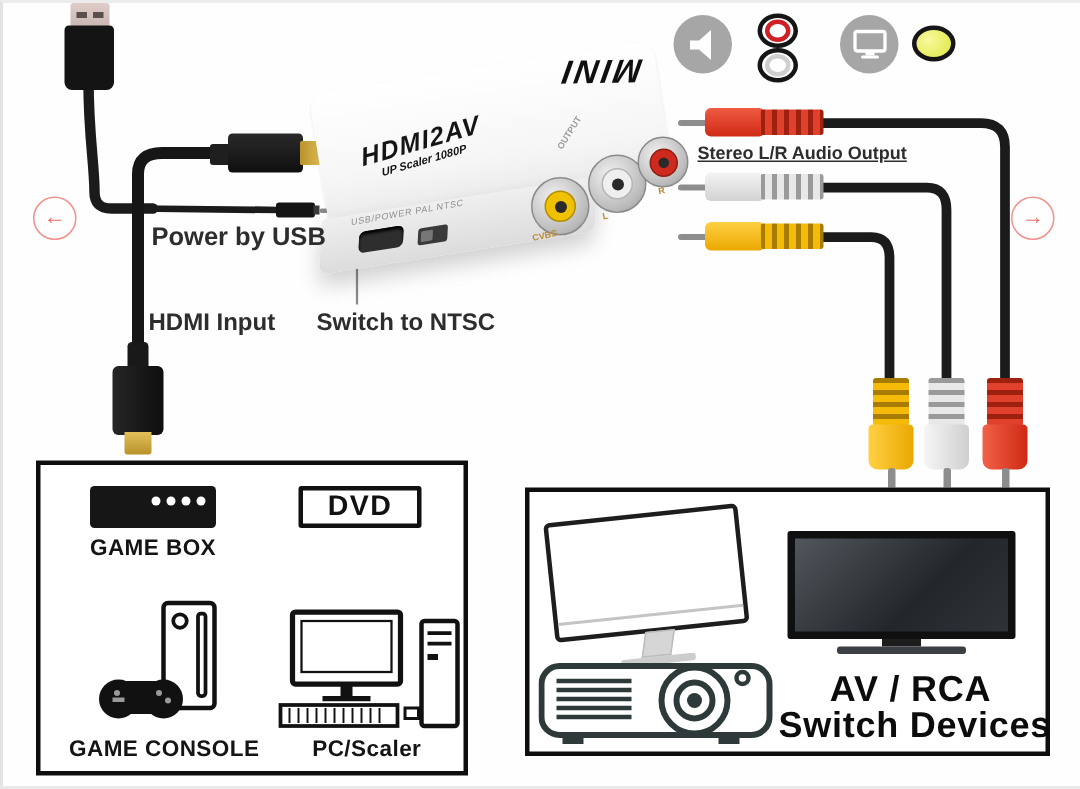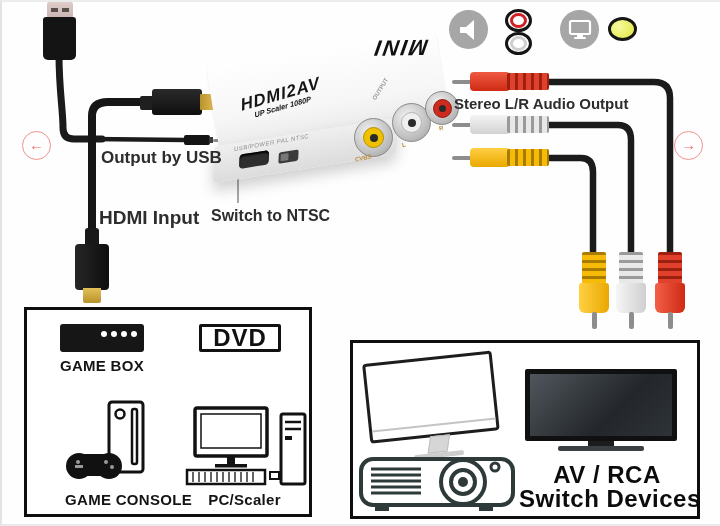--- a/index.html
+++ b/index.html
@@ -57,21 +57,21 @@
   .ntsc-switch:after{content:"";position:absolute;left:2px;top:2px;width:8px;height:7px;background:#777;border-radius:1px;}
   .jack{position:absolute;border-radius:50%;background:radial-gradient(circle at 38% 35%,#f2f2f2,#b9b9b9 70%,#8c8c8c);border:1px solid #8a8a8a;display:flex;align-items:center;justify-content:center;}
   .jack .mid{border-radius:50%;display:flex;align-items:center;justify-content:center;}
   .jack .hole{width:8px;height:8px;border-radius:50%;background:#2a2a2a;}
   .jack-label{position:absolute;font-size:6px;font-weight:bold;color:#b98a3a;transform:rotate(-12deg);}
   
   .callout{font-weight:bold;color:#2d2d2d;white-space:nowrap;}
   
   .panel{border:3px solid #0e0e0e;background:#fff;box-sizing:border-box;}
   .panel-label{font-weight:bold;color:#141414;font-size:15px;letter-spacing:.3px;text-align:center;white-space:nowrap;}
-  .dvd-badge{width:82px;height:28px;border:3px solid #111;border-radius:2px;display:flex;align-items:center;justify-content:center;font-weight:bold;font-size:24px;letter-spacing:1px;color:#111;box-sizing:border-box;}
+  .dvd-badge{width:82px;height:28px;border:3px solid #111;border-radius:2px;display:flex;align-items:center;justify-content:center;font-weight:bold;font-size:19px;letter-spacing:1px;color:#111;box-sizing:border-box;}
   .cablebox{width:84px;height:28px;background:#161616;border-radius:3px;position:relative;}
   .cablebox .dots{position:absolute;right:7px;top:7px;display:flex;gap:4px;}
   .cablebox .dots i{width:6px;height:6px;border-radius:50%;background:#fff;display:block;}
   
   .tv-frame{width:152px;height:72px;background:#101010;border-radius:2px;padding:5px;box-sizing:border-box;}
   .tv-screen{width:100%;height:100%;background:linear-gradient(135deg,#50565c,#23272b 60%,#2e3338);}
   .tv-neck{width:26px;height:5px;background:#1d1d1d;margin:0 auto;}
   .tv-base{width:86px;height:5px;background:#3c4044;border-radius:2px;margin:0 auto;}
   
   .imac{transform:rotate(-6deg);}
@@ -182,24 +182,24 @@
   </div>
   <div class="jack" style="left:423px;top:89px;width:32px;height:32px;">
     <span class="mid" style="width:17px;height:17px;background:#cf2a1e;border:1px solid #8f1c12;">
         <span class="hole" style="width:7px;height:7px;"></span>
       </span>
   </div>
   <span class="jack-label" style="left:353px;top:153px;">CVBS</span>
   <span class="jack-label" style="left:400px;top:140px;">L</span>
   <span class="jack-label" style="left:437px;top:123px;">R</span>
 
-  <div class="abs callout" style="left:99px;top:146px;font-size:17px;">Output by USB</div>
-  <div class="abs callout" style="left:97px;top:205px;font-size:19px;">HDMI Input</div>
+  <div class="abs callout" style="left:99px;top:146px;font-size:17px;">Power by USB</div>
+  <div class="abs callout" style="left:97px;top:205px;font-size:16px;">HDMI Input</div>
   <div class="abs callout" style="left:209px;top:205px;font-size:16px;">Switch to NTSC</div>
-  <div class="abs callout" style="left:452px;top:93px;font-size:15px;">Stereo L/R Audio Output</div>
+  <div class="abs callout" style="left:463px;top:93px;font-size:12px;text-decoration:underline;">Stereo L/R Audio Output</div>
 
   <div class="abs" style="left:450px;top:69px;">
     <div class="abs pin-h" style="left:0;top:9px;width:20px;height:4px;"></div>
     <div class="abs plug-head" style="left:18px;top:1px;width:40px;height:19px;background:linear-gradient(180deg,#f05a42,#cf2a14);"></div>
     <div class="abs ridged-h-red" style="left:55px;top:2px;width:42px;height:17px;border-radius:2px;"></div>
   </div>
 
   <div class="abs" style="left:450px;top:112px;">
     <div class="abs pin-h" style="left:0;top:9px;width:20px;height:4px;"></div>
     <div class="abs plug-head" style="left:18px;top:1px;width:40px;height:19px;background:linear-gradient(180deg,#f4f4f4,#d2d2d2);"></div>
@@ -251,21 +251,21 @@
       <g fill="#111">
         <circle cx="14" cy="66" r="13"></circle>
         <circle cx="44" cy="66" r="13"></circle>
         <rect x="10" y="54" width="38" height="22" rx="8"></rect>
       </g>
       <circle cx="13" cy="62" r="2" fill="#9a9a9a"></circle>
       <rect x="10" y="65" width="8" height="3" fill="#9a9a9a"></rect>
       <circle cx="41" cy="62" r="2" fill="#9a9a9a"></circle>
       <circle cx="47" cy="67" r="2" fill="#9a9a9a"></circle>
     </svg>
-    <div class="abs panel-label" style="left:0;top:181px;width:165px;text-align:right;">GAME CONSOLE</div>
+    <div class="abs panel-label" style="left:0;top:181px;width:165px;">GAME CONSOLE</div>
 
     <svg class="abs" style="left:158px;top:96px;" width="122" height="82" viewBox="0 0 122 82">
       <rect x="10" y="2" width="72" height="48" rx="2" fill="#fff" stroke="#111" stroke-width="3.5"></rect>
       <rect x="16" y="8" width="60" height="34" fill="#fff" stroke="#111" stroke-width="1.5"></rect>
       <rect x="42" y="50" width="8" height="8" fill="#111"></rect>
       <rect x="30" y="58" width="32" height="3.5" fill="#111"></rect>
       <rect x="2" y="64" width="78" height="14" fill="#fff" stroke="#111" stroke-width="2.5"></rect>
       <g stroke="#111" stroke-width="1.3">
         <line x1="8" y1="66" x2="8" y2="76"></line>
           <line x1="14" y1="66" x2="14" y2="76"></line>
@@ -281,21 +281,21 @@
       </g>
       <rect x="85" y="66" width="9" height="7" fill="#fff" stroke="#111" stroke-width="2"></rect>
       <rect x="96" y="8" width="24" height="70" rx="2" fill="#fff" stroke="#111" stroke-width="3"></rect>
       <line x1="100" y1="16" x2="116" y2="16" stroke="#111" stroke-width="2.5"></line>
       <line x1="100" y1="23" x2="116" y2="23" stroke="#111" stroke-width="2.5"></line>
       <rect x="100" y="30" width="7" height="4" fill="#111"></rect>
     </svg>
     <div class="abs panel-label" style="left:155px;top:181px;width:125px;">PC/Scaler</div>
   </div>
 
-  <div class="abs panel" style="left:348px;top:338px;width:350px;height:179px;">
+  <div class="abs panel" style="left:348px;top:323px;width:350px;height:179px;">
 
     <div class="abs imac" style="left:14px;top:14px;">
       <div class="imac-screen"></div>
       <div class="imac-stand"></div>
       <div class="imac-base"></div>
     </div>
 
     <div class="abs" style="left:172px;top:26px;">
       <div class="tv-frame">
           <div class="tv-screen"></div>

